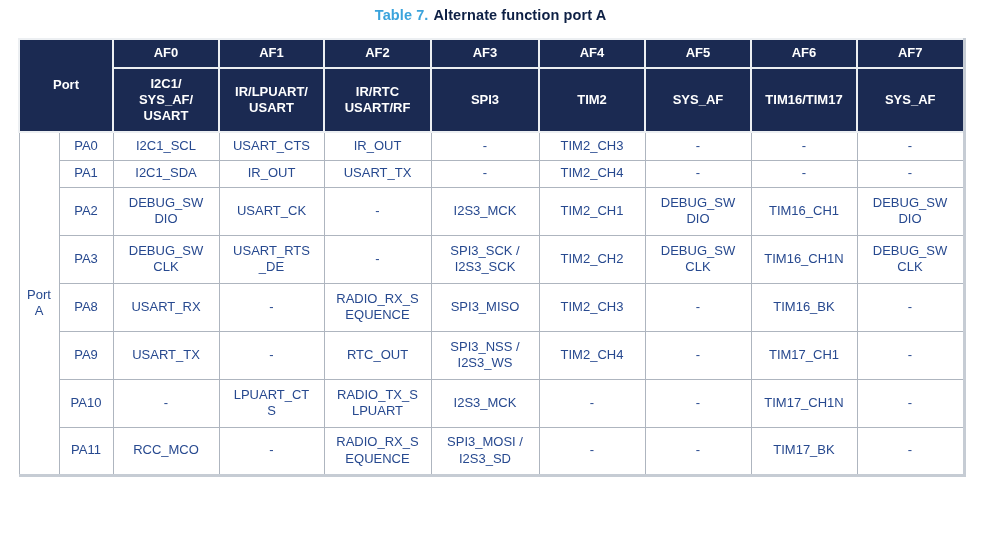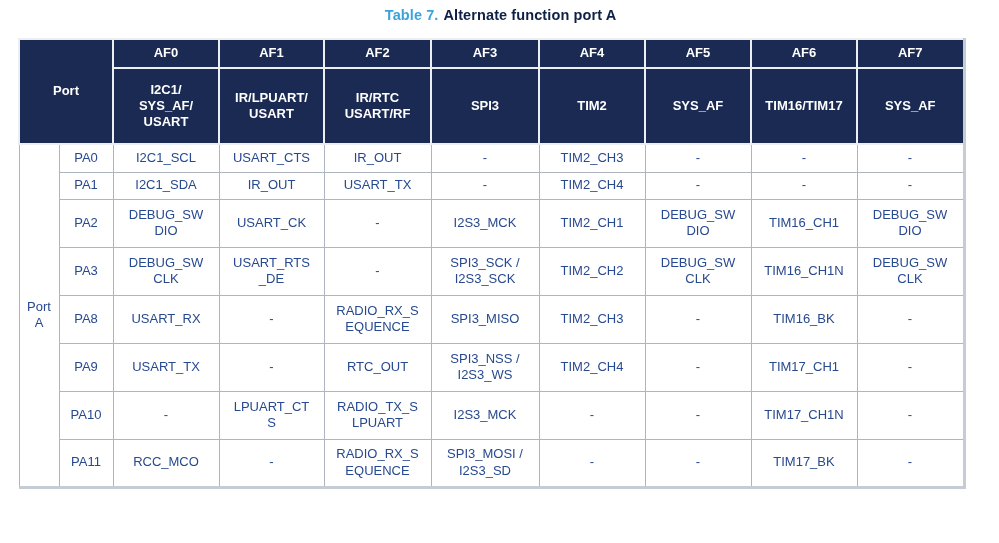--- a/index.html
+++ b/index.html
@@ -5,21 +5,21 @@
   * { box-sizing: border-box; }
   html, body { margin: 0; padding: 0; background: #ffffff; }
   body {
     width: 999px; height: 543px;
     font-family: "Liberation Sans", sans-serif;
     overflow: hidden;
   }
   .page { position: relative; width: 999px; height: 543px; background: #ffffff; }
 
   .table-title {
-    position: absolute; top: 7px; left: 28px; width: 945px;
+    position: absolute; top: 7px; left: 18px; width: 945px;
     text-align: center; font-size: 14.5px; font-weight: bold;
     letter-spacing: 0.1px;
   }
   .title-prefix { color: #3aa3dc; }
   .title-text  { color: #0e2045; margin-left: 5px; }
 
   table.af-table {
     position: absolute; top: 38px; left: 18px; width: 945px;
     border-collapse: collapse; table-layout: fixed;
     border-right: 3px solid #c6ccd4;
@@ -28,21 +28,21 @@
   .af-table th {
     background: #1b2a52; color: #ffffff;
     font-size: 13px; font-weight: bold;
     text-align: center; vertical-align: middle;
     border: 2px solid #eceff2;
     white-space: pre-line; line-height: 1.25;
     padding: 2px 3px;
     margin-top: 22px;
   }
   .af-table thead tr.hdr-top { height: 29px; }
-  .af-table thead tr.hdr-sub { height: 76px; }
+  .af-table thead tr.hdr-sub { height: 64px; }
   .af-table td {
     background: #ffffff; color: #27498f;
     font-size: 13px; font-weight: normal;
     text-align: center; vertical-align: middle;
     border: 1px solid #aeb5bf;
     white-space: pre-line; line-height: 1.25;
     padding: 2px 3px;
   }
   .af-table tbody tr { height: 48px; }
   .af-table tbody tr:nth-child(1) { height: 28px; }

